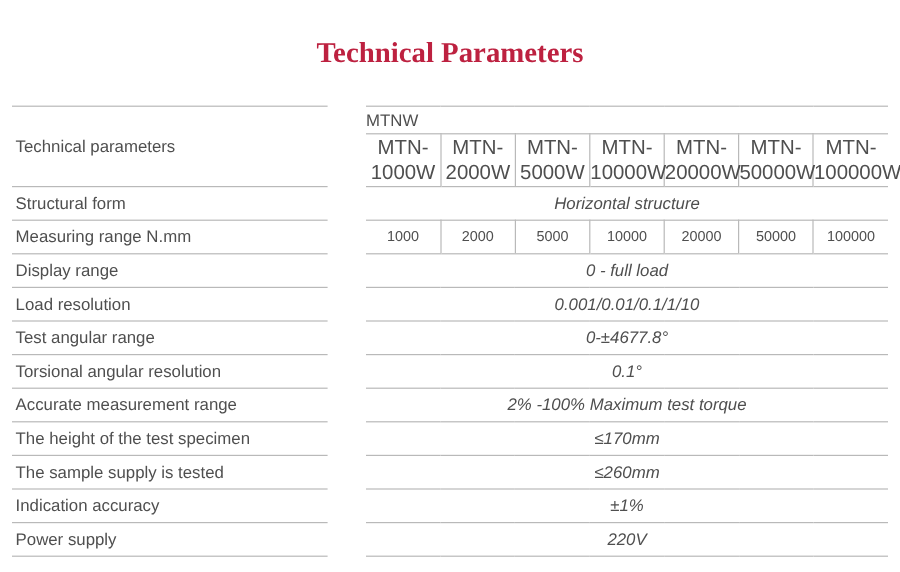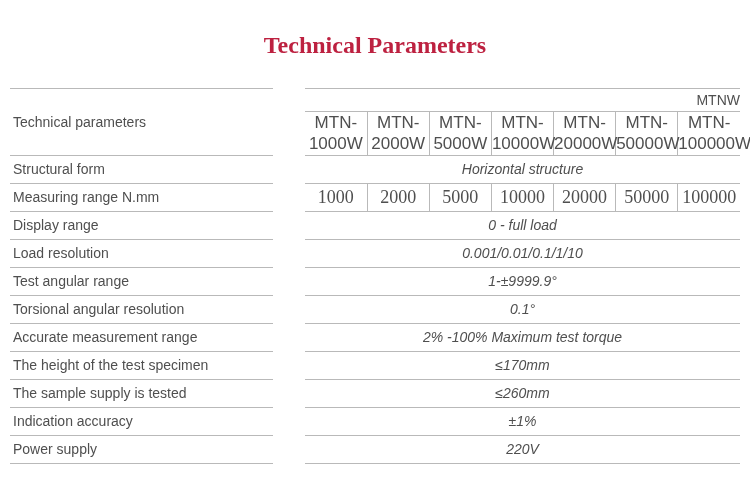--- a/index.html
+++ b/index.html
@@ -39,21 +39,21 @@
     color: var(--text);
   }
   col.c-label { width: 263px; }
   col.c-gap   { width: 32px; }
   col.c-model { width: 62.14px; }
 
   td { padding: 0; vertical-align: middle; }
 
   tr.r-group td.grp {
     height: 23px;
-    text-align: right;
+    text-align: left;
     border-top: 1px solid var(--line);
     border-bottom: 1px solid var(--line);
   }
   tr.r-models td.model {
     height: 43px;
     text-align: center;
     font-size: 17px;
     line-height: 1.25;
     border-bottom: 1px solid var(--line);
   }
@@ -68,23 +68,22 @@
   td.gap { border: none; }
 
   tr.r-data td { height: 28px; }
   td.val {
     text-align: center;
     border-bottom: 1px solid var(--line);
     font-style: italic;
   }
   tr.r-meas td.num {
     text-align: center;
-    font-size: 18px;
+    font-size: 12px;
     border-bottom: 1px solid var(--line);
-    font-family: Liberation Serif, serif;
   }
   tr.r-meas td.num + td.num { border-left: 1px solid var(--line); }
 </style>
 </head>
 <body>
 
 <div class="page">
   <div class="title">Technical Parameters</div>
 
   <table class="spec">
@@ -136,21 +135,21 @@
     <tr class="r-data">
       <td class="lbl">Display range</td>
       <td class="val" colspan="7">0 - full load</td>
     </tr>
     <tr class="r-data">
       <td class="lbl">Load resolution</td>
       <td class="val" colspan="7">0.001/0.01/0.1/1/10</td>
     </tr>
     <tr class="r-data">
       <td class="lbl">Test angular range</td>
-      <td class="val" colspan="7">1-±9999.9°</td>
+      <td class="val" colspan="7">0-±4677.8°</td>
     </tr>
     <tr class="r-data">
       <td class="lbl">Torsional angular resolution</td>
       <td class="val" colspan="7">0.1°</td>
     </tr>
     <tr class="r-data">
       <td class="lbl">Accurate measurement range</td>
       <td class="val" colspan="7">2% -100% Maximum test torque</td>
     </tr>
     <tr class="r-data">

